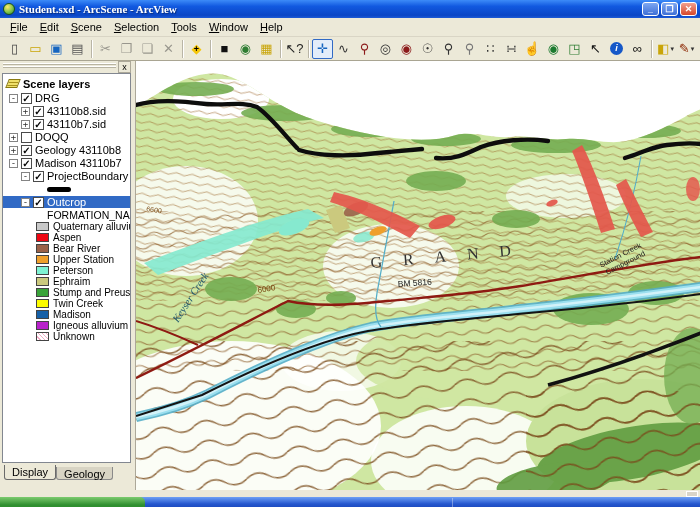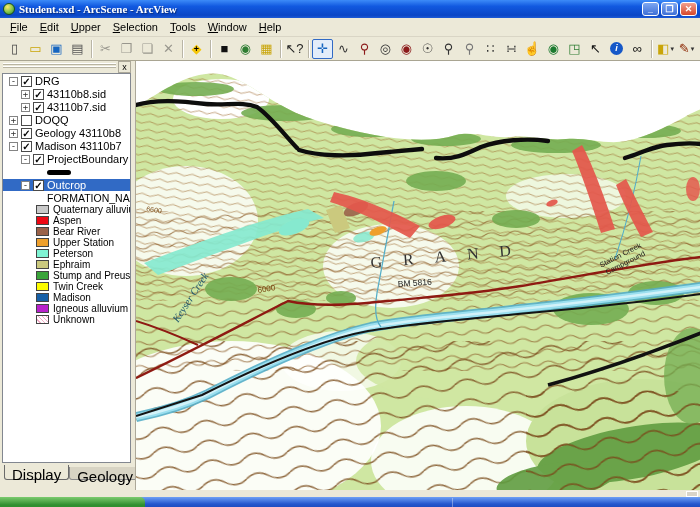--- a/index.html
+++ b/index.html
@@ -57,21 +57,21 @@
     text-align:center;margin-right:3px;flex:none;box-sizing:border-box;font-family:"DejaVu Sans Mono",monospace;color:#333;}
   .cb{width:11px;height:11px;border:1px solid #4A4A4A;background:#fff;font-size:10px;line-height:9px;
     font-weight:bold;text-align:center;margin-right:3px;flex:none;box-sizing:border-box;color:#000;}
   .tlabel{font-size:11px;color:#000;}
   .linesym{width:24px;height:5px;background:#000;border-radius:3px;}
   .theading{font-size:10.5px;color:#000;}
   .lrow{display:flex;align-items:center;height:11px;padding-left:33px;white-space:nowrap;}
   .swatch{width:13px;height:9px;border:1px solid #444;margin-right:4px;flex:none;box-sizing:border-box;}
   .llabel{font-size:10px;color:#000;}
   .toc-tabs{position:absolute;bottom:10px;left:4px;height:16px;display:flex;align-items:flex-end;}
-  .tab{font-size:15px;padding:1px 7px;border:1px solid #8a8a8a;border-top:none;background:#D8D4C4;
+  .tab{font-size:11px;padding:1px 7px;border:1px solid #8a8a8a;border-top:none;background:#D8D4C4;
     border-radius:0 0 3px 3px;height:13px;box-sizing:border-box;}
   .tab.active{background:#ECE9D8;height:15px;border-color:#6a6a6a;}
 
   .mapview{position:absolute;left:135px;top:0;width:565px;height:429px;background:#fff;
     border-left:1px solid #ACA899;box-sizing:content-box;overflow:hidden;}
 
   
   .statusbar{position:absolute;top:490px;left:0;width:700px;height:7px;background:#ECE9D8;}
   .resize-grip{position:absolute;right:2px;top:1px;width:10px;height:4px;border:1px solid #fff;background:#D8D4C8;}
   .taskbar{position:absolute;top:497px;left:0;width:700px;height:10px;
@@ -89,21 +89,21 @@
   <span class="winbtns">
     <span class="winbtn">_</span>
     <span class="winbtn">❐</span>
     <span class="winbtn close">✕</span>
   </span>
 </div>
 
 <div class="menubar">
     <span class="menu-item">File</span>
     <span class="menu-item">Edit</span>
-    <span class="menu-item">Upper</span>
+    <span class="menu-item">Scene</span>
     <span class="menu-item">Selection</span>
     <span class="menu-item">Tools</span>
     <span class="menu-item">Window</span>
     <span class="menu-item">Help</span>
   </div>
 <div class="toolbar">
     <span class="tbtn">
       <span class="glyph" style="color: rgb(68, 68, 68);">▯</span>
     </span>
     <span class="tbtn">
@@ -206,20 +206,24 @@
       <span class="dd">▾</span>
     </span>
     <span class="tbtn"></span>
   </div>
 
 <div class="main">
   <div class="toc">
     <div class="toc-grab"></div>
     <div class="toc-close">x</div>
     <div class="toc-box">
+      <div class="scene-header">
+        <span class="layers-icon"></span>
+        <span>Scene layers</span>
+      </div>
       <div>
           <div class="trow" style="padding-left: 6px;">
             <span class="exp">-</span>
             <span class="cb">✓</span>
             <span class="tlabel">DRG</span>
           </div>
           <div class="trow" style="padding-left: 18px;">
             <span class="exp">+</span>
             <span class="cb">✓</span>
             <span class="tlabel">43110b8.sid</span>

